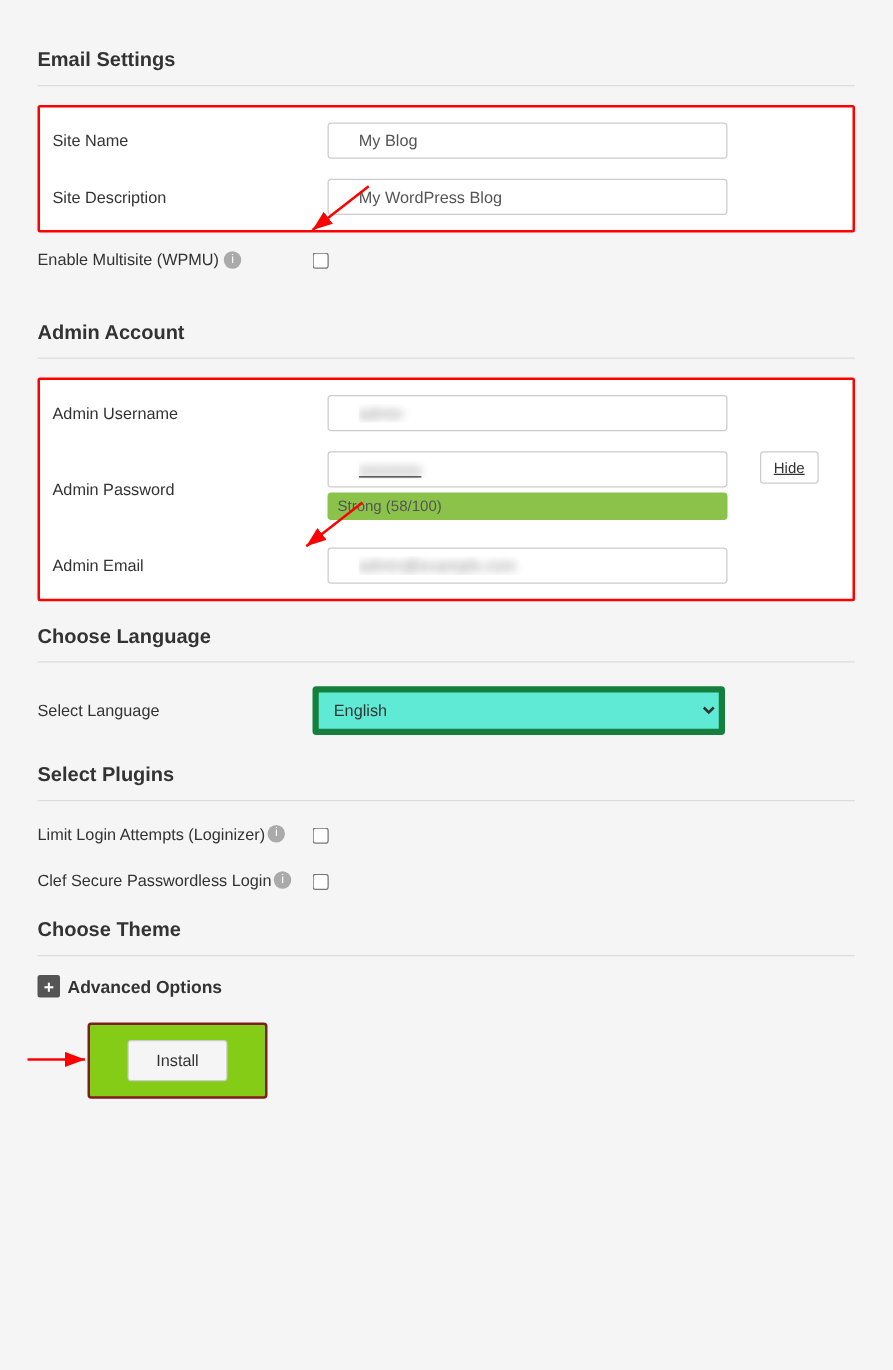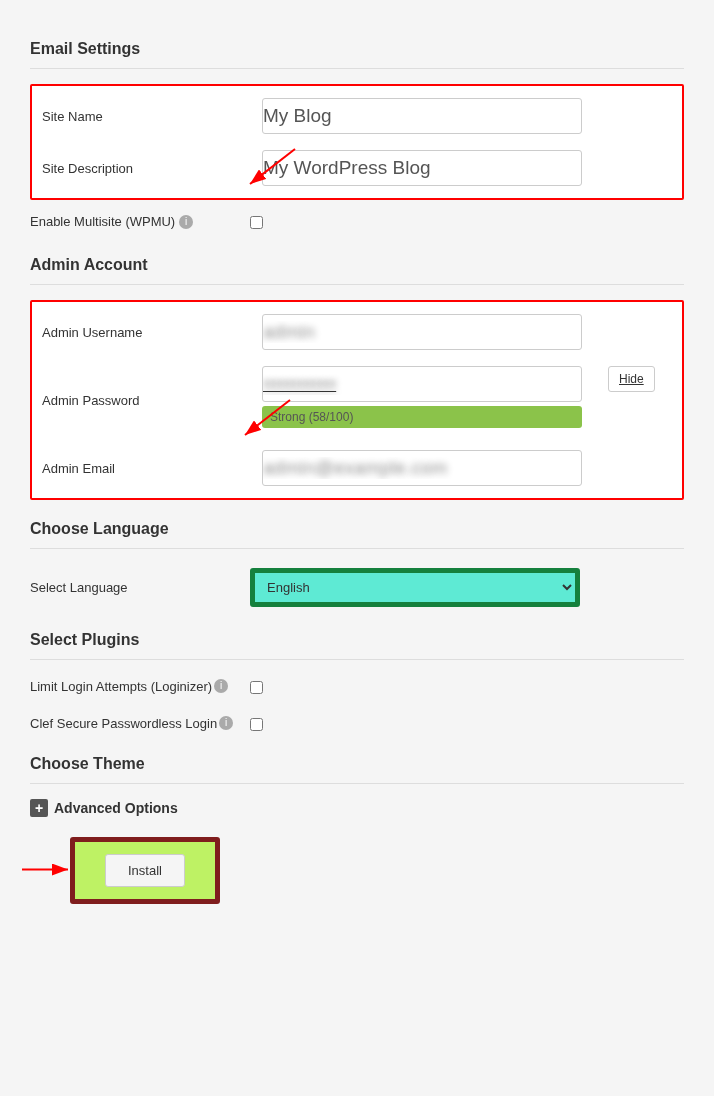--- a/index.html
+++ b/index.html
@@ -36,24 +36,24 @@
       display: flex;
       align-items: center;
       gap: 4px;
     }
     .form-control-wrap {
       flex: 1;
     }
     .form-input {
       width: 100%;
       max-width: 320px;
-      padding: 6px 0;
+      padding: 6px 24px;
       border: 1px solid #ccc;
       border-radius: 3px;
-      font-size: 19px;
+      font-size: 13px;
       background: #fff;
       color: #555;
     }
     .form-input.blurred {
       color: transparent;
       text-shadow: 0 0 6px #aaa;
     }
     .password-row {
       display: flex;
       align-items: flex-start;
@@ -230,21 +230,21 @@
       <div class="form-label">
         <span>Enable Multisite (WPMU)</span>
         <span class="info-icon">i</span>
       </div>
       <div>
         <input type="checkbox" class="form-checkbox" style="">
       </div>
     </div>
   </div>
 
-  <div style="margin-top: 20px;">
+  <div style="margin-top: 36px;">
     <div class="section-title">Admin Account</div>
     <hr class="section-divider">
 
     <div style="position: relative; margin-bottom: 10px;">
       <div class="admin-account-box">
 
         <div class="form-row">
           <div class="form-label">Admin Username</div>
           <div class="form-control-wrap">
             <input type="text" class="form-input blurred" value="admin" style="color: transparent; text-shadow: rgb(136, 136, 136) 0px 0px 7px;">
@@ -330,21 +330,21 @@
     <hr class="section-divider">
   </div>
 
   <div class="advanced-options" style="margin-top: 10px;">
     <span class="advanced-icon">+</span>
     <span>Advanced Options</span>
   </div>
 
   <div style="margin-left: 40px; margin-top: 10px;">
     <div style="position: relative; display: inline-block;">
-      <div style="border: 5px solid #7f1d1d; padding: 12px 30px; border-radius: 3px; display: inline-block; background: #bef264;">
+      <div style="border: 2px solid #7f1d1d; padding: 12px 30px; border-radius: 3px; display: inline-block; background: #84cc16;">
         <div style="position: absolute; left: -50px; top: 50%; transform: translateY(-50%);">
           <svg width="55" height="30" viewBox="0 0 55 30">
             <defs>
               <marker id="arrowhead3" markerWidth="8" markerHeight="6" refX="8" refY="3" orient="auto">
                 <polygon points="0 0, 8 3, 0 6" fill="red"></polygon>
               </marker>
             </defs>
             <line x1="2" y1="15" x2="48" y2="15" stroke="red" stroke-width="2" marker-end="url(#arrowhead3)"></line>
           </svg>
         </div>

